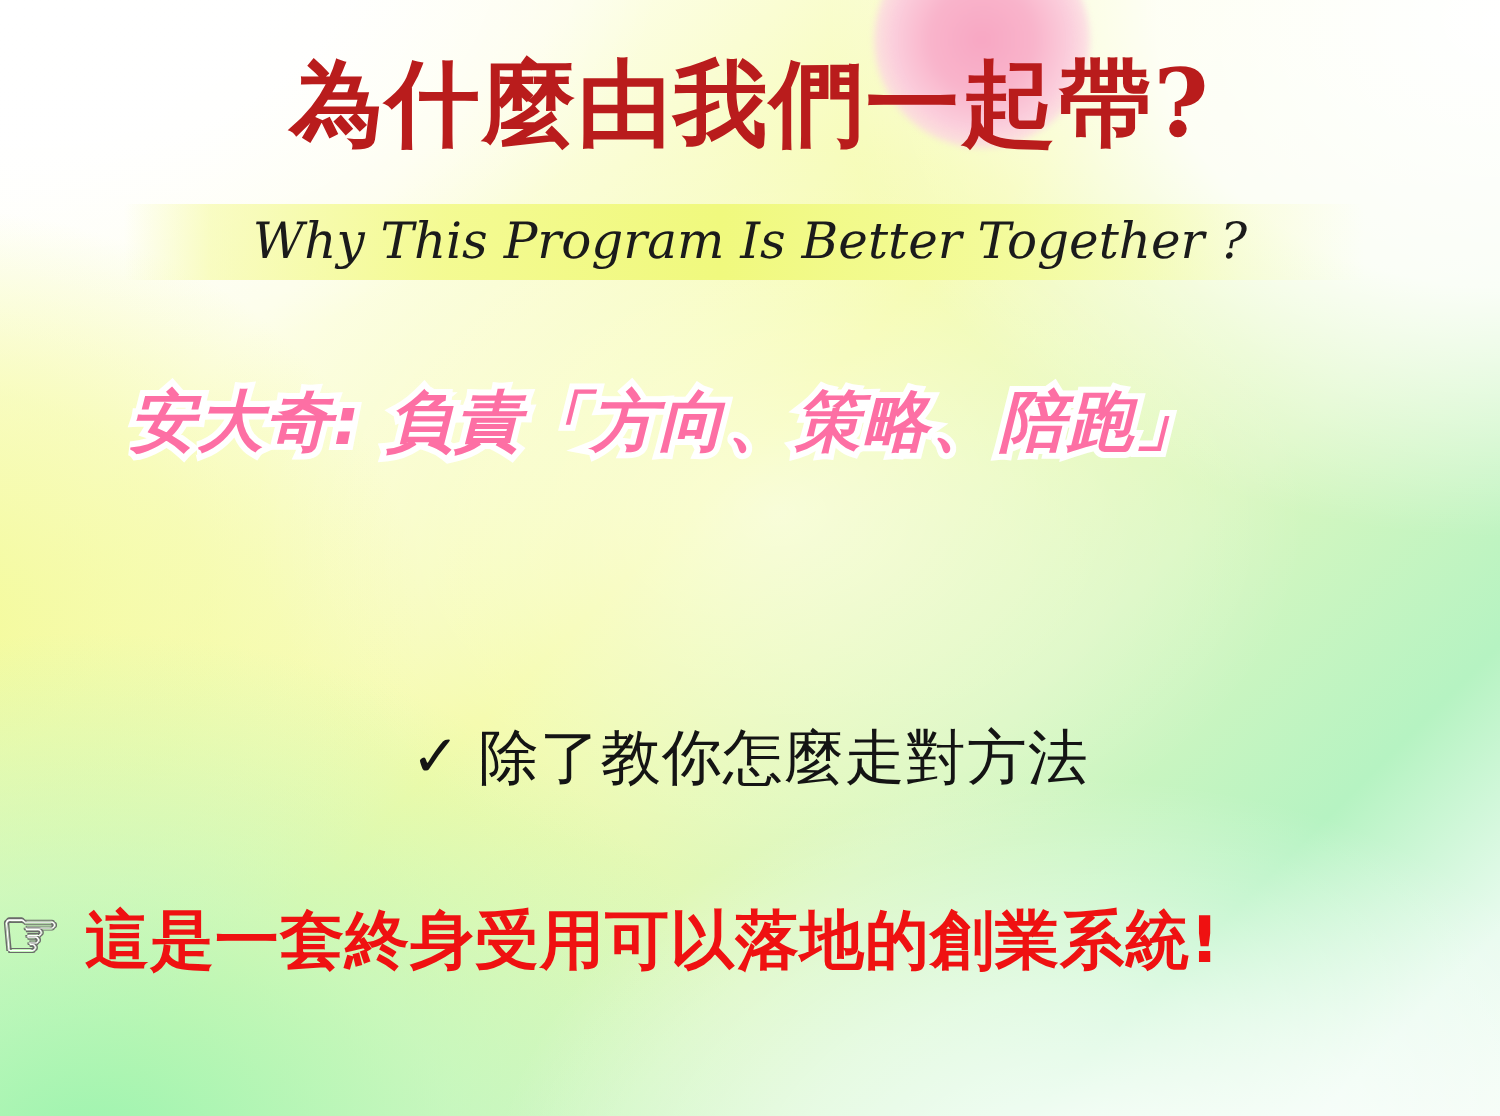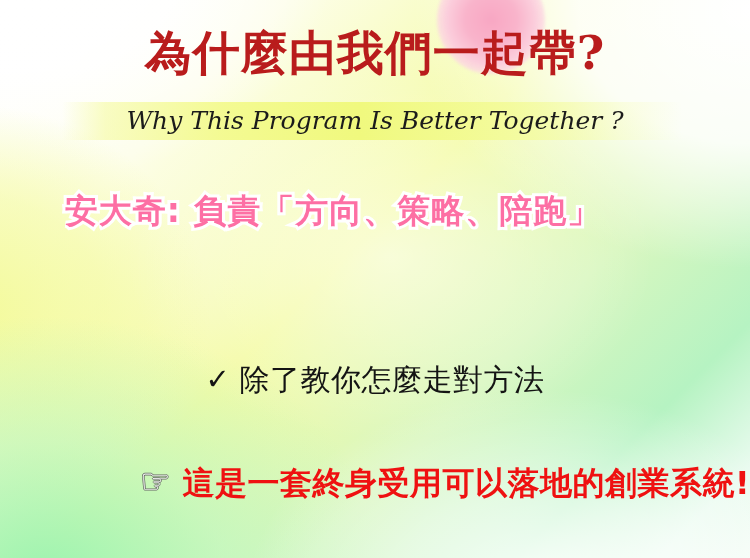--- a/index.html
+++ b/index.html
@@ -157,20 +157,21 @@
     font-weight: bold;
     font-size: 33px;
     letter-spacing: 1px;
     color: #fd6fa4;
     white-space: nowrap;
     -webkit-text-stroke: 6px #ffffff;
     paint-order: stroke fill;
     text-shadow:
       0 0 1px #ffffff,
       1px 1px 0 rgba(255,255,255,0.9);
+    font-style: italic;
   }
   #role-line-1 { left: 0; top: 189px; }
   #role-line-2 { left: 0; top: 272px; }
 
   
   #bullets {
     position: absolute;
     left: 0;
     top: 361px;
     width: 750px;
@@ -193,23 +194,23 @@
     font-weight: bold;
     margin-right: 9px;
     color: #141414;
     transform: translateY(-1px);
   }
 
   
   #callout {
     position: absolute;
     left: 0;
-    top: 463px;
-    width: 750px;
-    text-align: right;
+    top: 450px;
+    width: 750px;
+    text-align: left;
     white-space: nowrap;
   }
   #callout-hand {
     display: inline-block;
     font-family: "DejaVu Sans", sans-serif;
     font-size: 34px;
     line-height: 40px;
     color: #ffffff;
     text-shadow:
       -1px 0 #6a6a6a, 1px 0 #6a6a6a,

